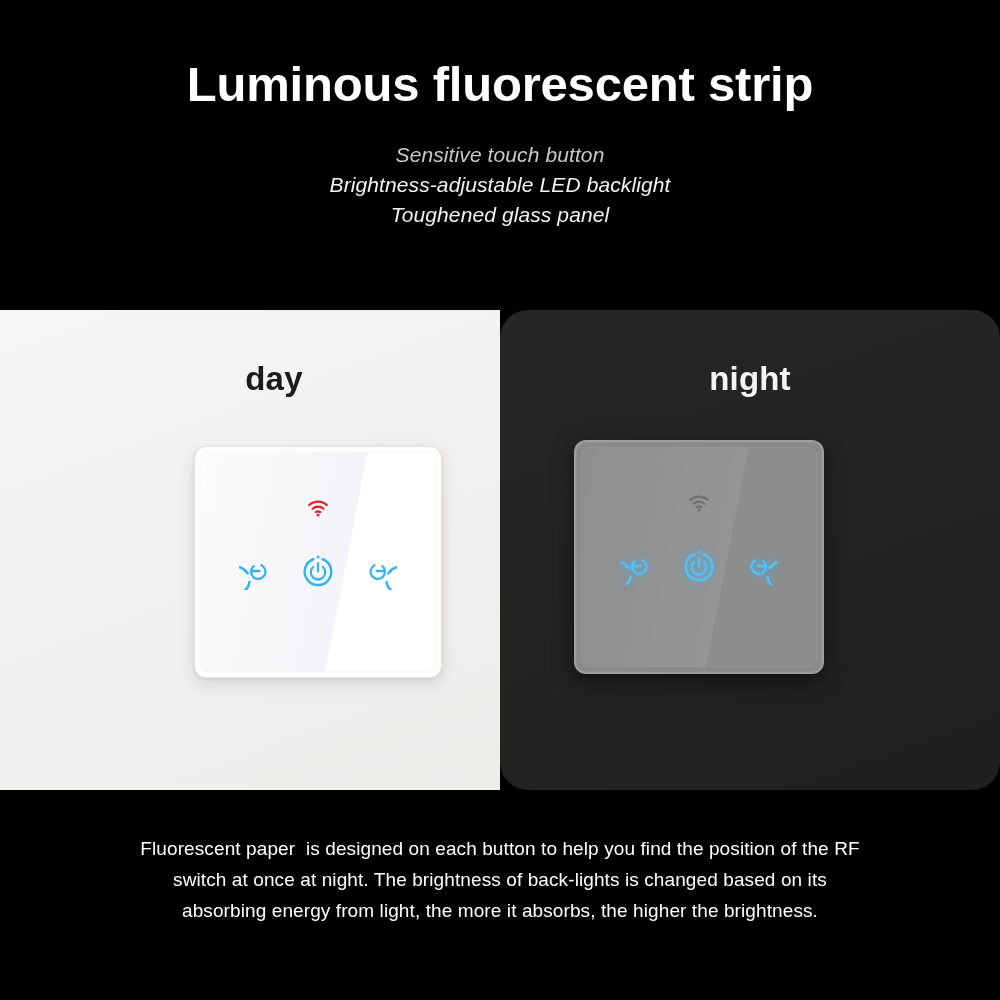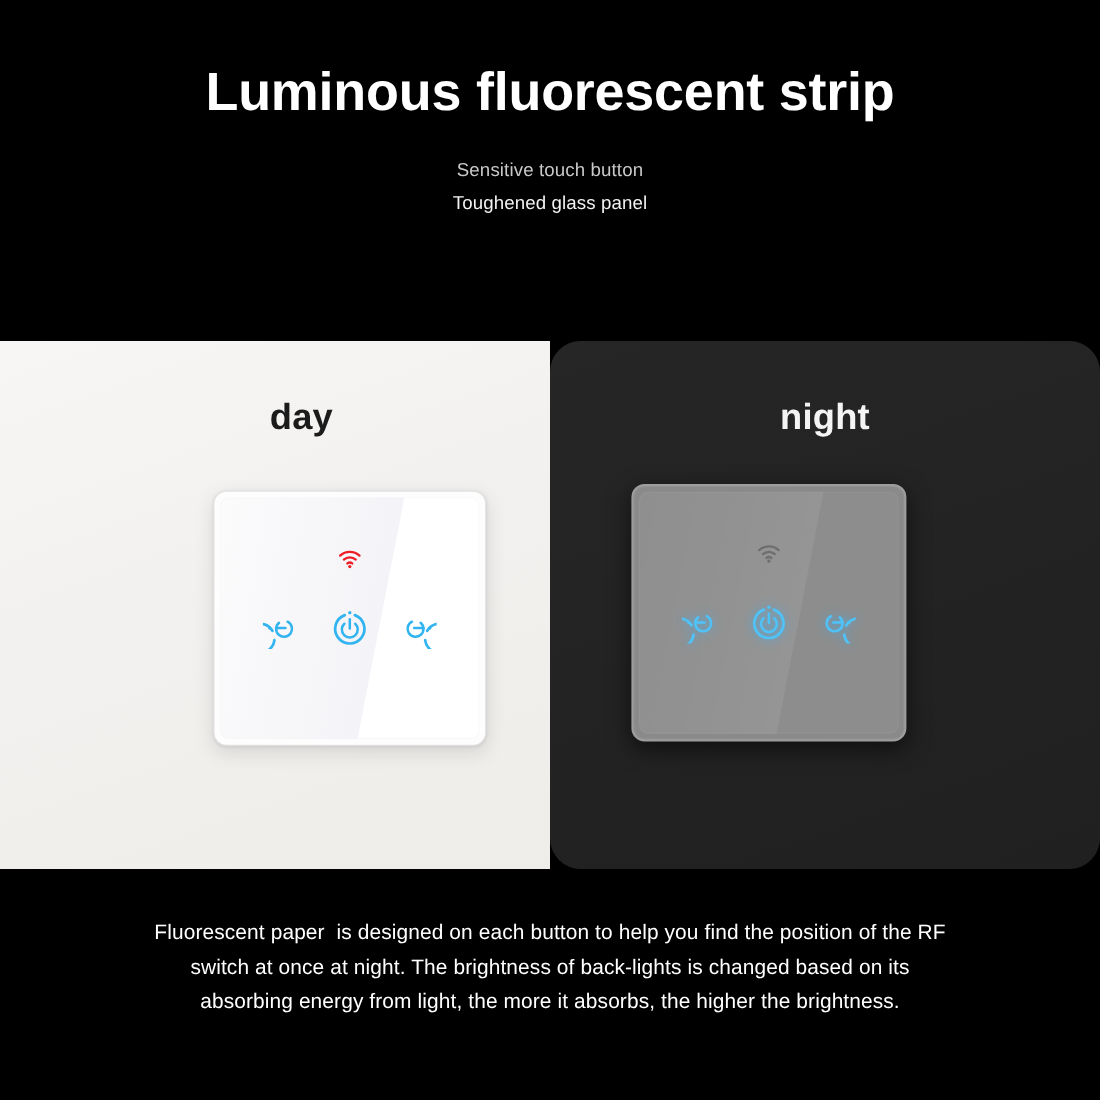--- a/index.html
+++ b/index.html
@@ -38,24 +38,25 @@
     font-size: 49px;
     font-weight: bold;
     letter-spacing: -0.2px;
     line-height: 1.18;
   }
   .sublines {
     margin-top: 26px;
   }
   .subline {
     color: #f2f2f2;
-    font-size: 17px;
+    font-size: 21px;
     line-height: 30px;
     font-weight: normal;
     letter-spacing: 0.1px;
+    font-style: italic;
   }
   .subline.dim {
     color: #c9c9c9;
   }
 
   
   .showcase {
     position: absolute;
     left: 0;
     top: 310px;
@@ -202,20 +203,21 @@
 </style>
 </head>
 <body>
 
 <div class="page">
 
   <div class="header">
     <h1 class="headline">Luminous fluorescent strip</h1>
     <div class="sublines">
       <div class="subline dim">Sensitive touch button</div>
+      <div class="subline">Brightness-adjustable LED backlight</div>
       <div class="subline">Toughened glass panel</div>
     </div>
   </div>
 
   <div class="showcase">
 
     <div class="pane pane-day">
       <div class="pane-label">day</div>
 
       <div class="switch switch-day">

